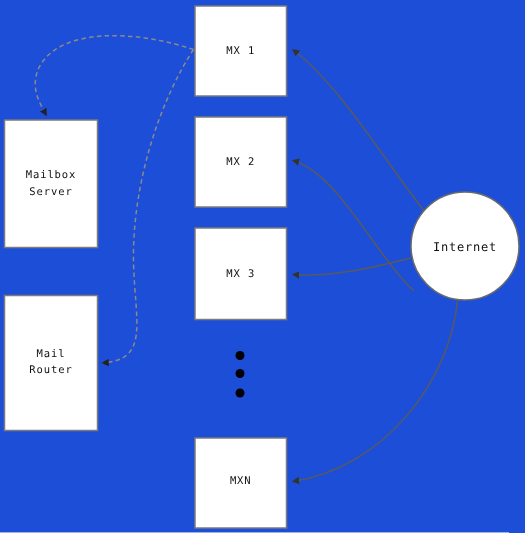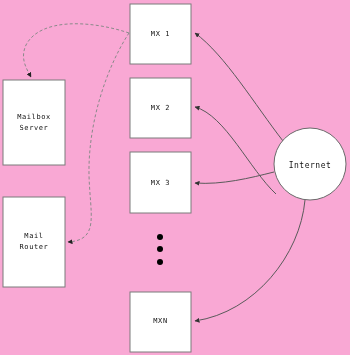--- a/index.html
+++ b/index.html
@@ -4,21 +4,21 @@
 <style>
   html, body {
     margin: 0;
     padding: 0;
     background: #ffffff;
   }
   #diagram-root {
     position: relative;
     width: 350px;
     height: 355px;
-    background: #f9a8d4;
+    background: #1d4ed8;
     overflow: hidden;
     font-family: "DejaVu Sans Mono", "Liberation Mono", monospace;
   }
   #diagram-svg {
     position: absolute;
     left: 0;
     top: 0;
     width: 350px;
     height: 355px;
     display: block;

